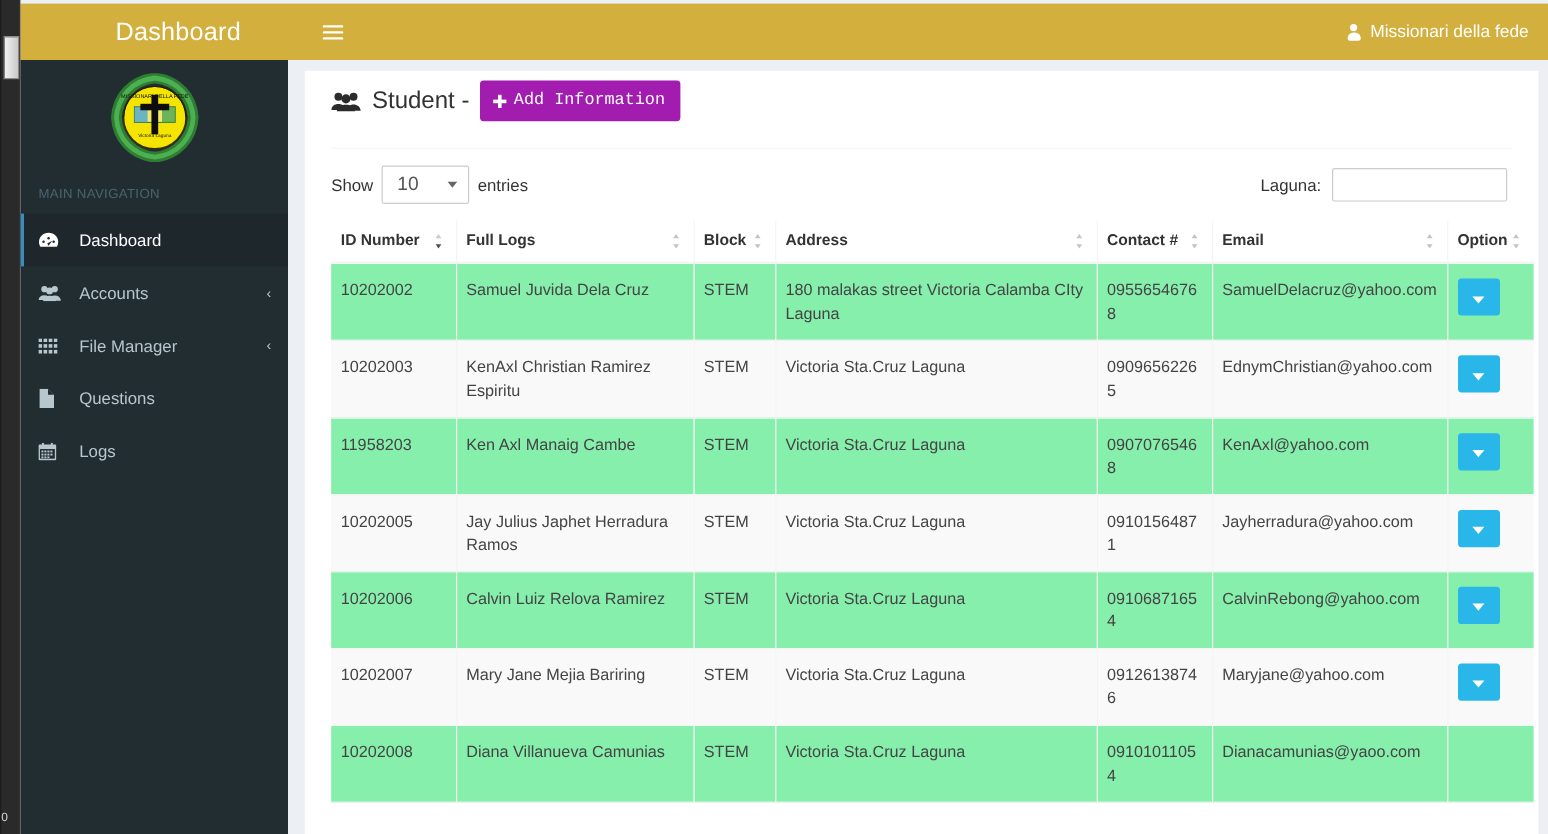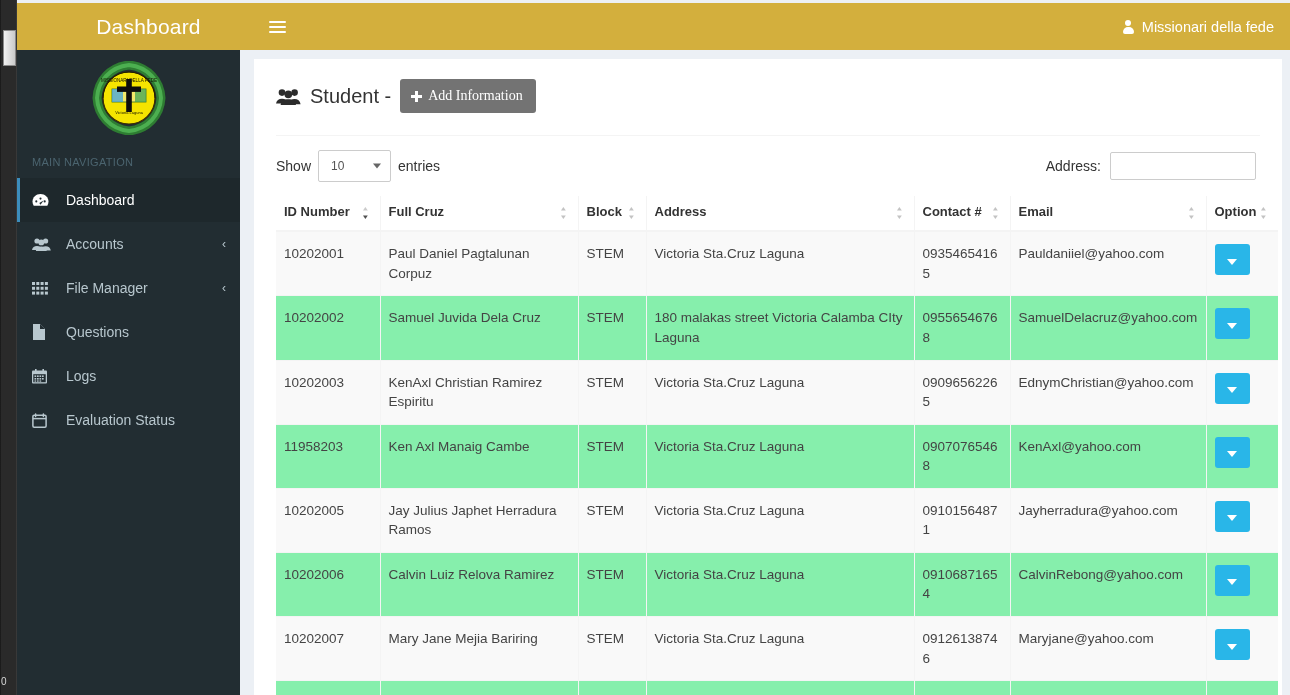--- a/index.html
+++ b/index.html
@@ -106,31 +106,31 @@
   .content {
     position: absolute; left: 240px; top: 50px; right: 0; bottom: 0;
     background: #ecf0f5; overflow: hidden;
   }
   .content-inner {
     position: absolute; left: 14px; top: 9px; right: 8px; bottom: 0;
     background: #ffffff;
   }
   .page-head {
     display: flex; align-items: center; gap: 0;
-    padding: 20px 0 0 22px;
+    padding: 8px 0 0 22px;
   }
   .page-title-icon { margin-right: 9px; display: inline-flex; }
   .page-title {
     font-size: 20px; color: #333333; font-weight: 400; margin-right: 9px;
   }
   .btn-add {
-    background: #737373; color: #ffffff; border: none; border-radius: 3px;
+    background: #a21caf; color: #ffffff; border: none; border-radius: 3px;
     padding: 9px 13px 9px 11px; font-size: 14px; cursor: pointer;
     display: inline-flex; align-items: center; gap: 6px;
-    font-family: Liberation Serif, serif;
+    font-family: Liberation Mono, monospace;
   }
   .plus-glyph { position: relative; width: 11px; height: 11px; display: inline-block; }
   .plus-glyph::before, .plus-glyph::after {
     content: ""; position: absolute; background: #ffffff;
   }
   .plus-glyph::before { left: 4px; top: 0; width: 3px; height: 11px; }
   .plus-glyph::after { left: 0; top: 4px; width: 11px; height: 3px; }
 
   .divider {
     height: 1px; background: #f4f4f4; margin: 22px 22px 0 22px;
@@ -139,21 +139,21 @@
   .table-tools {
     display: flex; align-items: center; justify-content: space-between;
     padding: 14px 26px 0 22px;
   }
   .show-entries { display: flex; align-items: center; gap: 7px; color: #333; font-size: 14px; }
   .select-box {
     position: relative; width: 73px; height: 32px;
     border: 1px solid #cccccc; background: #ffffff; border-radius: 2px;
     display: flex; align-items: center; cursor: pointer;
   }
-  .select-value { font-size: 12px; color: #555; padding-left: 12px; }
+  .select-value { font-size: 16px; color: #555; padding-left: 12px; }
   .select-caret {
     position: absolute; right: 9px; top: 50%; transform: translateY(-50%);
     width: 0; height: 0;
     border-left: 4px solid transparent; border-right: 4px solid transparent;
     border-top: 5px solid #666666;
   }
   .search-wrap { display: flex; align-items: center; gap: 9px; color: #333; font-size: 14px; }
   .search-input {
     width: 146px; height: 28px; border: 1px solid #cccccc; border-radius: 2px;
     background: #ffffff; font-size: 13px; padding: 0 6px; outline: none;
@@ -336,31 +336,20 @@
           <rect x="7.5" y="11.4" width="1.7" height="1.3"></rect>
           <rect x="3" y="0" width="1.6" height="3"></rect>
             <rect x="10.4" y="0" width="1.6" height="3"></rect>
         </svg>
       </span>
       <span class="nav-label">Logs</span>
       <span class="nav-caret"></span>
     </div>
 
 
-    <div class="nav-item">
-      <span class="nav-icon">
-        <svg width="15" height="15" viewBox="0 0 15 15" fill="none" stroke="currentColor" stroke-width="1.5">
-          <rect x="0.9" y="2.2" width="13.2" height="12" rx="1.2"></rect>
-          <path d="M0.9 5.6h13.2"></path>
-          <path d="M3.6 0.9v2.6M11.4 0.9v2.6" stroke-linecap="round"></path>
-        </svg>
-      </span>
-      <span class="nav-label">Evaluation Status</span>
-      <span class="nav-caret"></span>
-    </div>
   </div>
 
   <div class="content">
     <div class="content-inner">
 
       <div class="page-head">
         <span class="page-title-icon">
           <svg width="25" height="17" viewBox="0 0 25 17" fill="#2b2b2b">
             <circle cx="6" cy="4.6" r="3.3"></circle>
               <circle cx="18.6" cy="4.6" r="3.3"></circle>
@@ -382,21 +371,21 @@
       <div class="table-tools">
         <div class="show-entries">
           <span>Show</span>
           <div class="select-box">
             <span class="select-value">10</span>
             <span class="select-caret"></span>
           </div>
           <span>entries</span>
         </div>
         <div class="search-wrap">
-          <span>Address:</span>
+          <span>Laguna:</span>
           <input class="search-input" type="text" value="" style="">
         </div>
       </div>
 
       <div class="table-scroll">
         <table class="dt">
           <colgroup>
             <col class="col-id">
               <col class="col-name">
               <col class="col-block">
@@ -411,21 +400,21 @@
                 <span class="th-inner">
                   <span class="th-text">ID Number</span>
                   <svg class="sort-ico active" viewBox="0 0 12 14" fill="#333">
                     <path d="M3 9.5 L5.4 13 L7.8 9.5z"></path>
                       <path d="M3 4.5 L5.4 1 L7.8 4.5z" opacity=".3"></path>
                   </svg>
                 </span>
               </th>
               <th>
                 <span class="th-inner">
-                  <span class="th-text">Full Cruz</span>
+                  <span class="th-text">Full Logs</span>
                   <svg class="sort-ico" viewBox="0 0 12 14" fill="#555">
                     <path d="M3 9.5 L5.4 13 L7.8 9.5z"></path>
                       <path d="M3 4.5 L5.4 1 L7.8 4.5z"></path>
                   </svg>
                 </span>
               </th>
               <th>
                 <span class="th-inner">
                   <span class="th-text">Block</span>
                   <svg class="sort-ico" viewBox="0 0 12 14" fill="#555">
@@ -466,31 +455,20 @@
                   <span class="th-text">Option</span>
                   <svg class="sort-ico" viewBox="0 0 12 14" fill="#555">
                     <path d="M3 9.5 L5.4 13 L7.8 9.5z"></path>
                       <path d="M3 4.5 L5.4 1 L7.8 4.5z"></path>
                   </svg>
                 </span>
               </th>
             </tr>
           </thead>
           <tbody id="tbody">
-              <tr class="odd">
-                <td>10202001</td>
-                <td>Paul Daniel Pagtalunan Corpuz</td>
-                <td>STEM</td>
-                <td>Victoria Sta.Cruz Laguna</td>
-                <td>09354654165</td>
-                <td>Pauldaniiel@yahoo.com</td>
-                <td><button class="opt-btn">
-                    <span class="opt-caret"></span>
-                  </button></td>
-              </tr>
               <tr class="even">
                 <td>10202002</td>
                 <td>Samuel Juvida Dela Cruz</td>
                 <td>STEM</td>
                 <td>180 malakas street Victoria Calamba CIty Laguna</td>
                 <td>09556546768</td>
                 <td>SamuelDelacruz@yahoo.com</td>
                 <td><button class="opt-btn">
                     <span class="opt-caret"></span>
                   </button></td>

